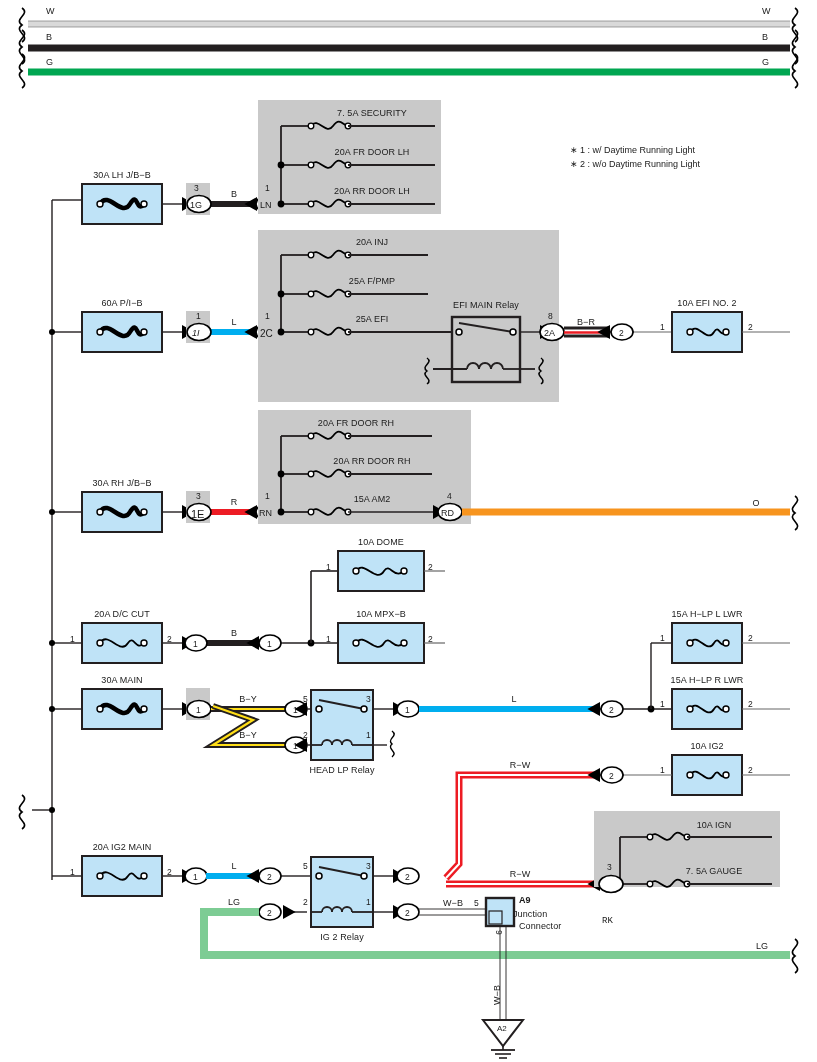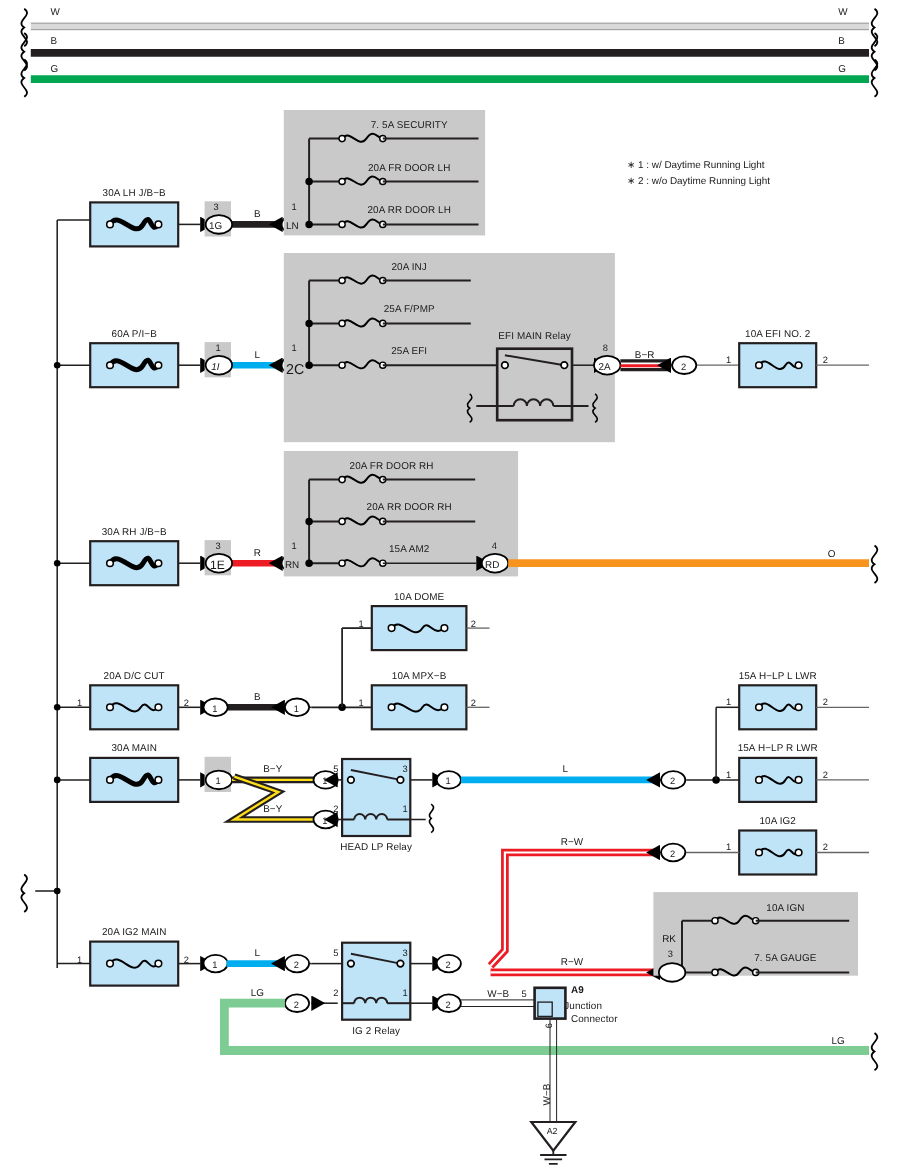--- a/index.html
+++ b/index.html
@@ -442,33 +442,33 @@
   <span class="lbl c" style="left:714px;top:820px;">10A IGN</span>
   <span class="lbl c" style="left:714px;top:866px;">7. 5A GAUGE</span>
 
   <span class="pin" style="left:190px;top:200px;font-size:9px;">1G</span>
   <span class="pin" style="left:194px;top:183px;">3</span>
   <span class="pin" style="left:260px;top:200px;font-size:9px;">LN</span>
   <span class="pin" style="left:265px;top:183px;">1</span>
 
   <span class="pin" style="left:192px;top:328px;font-size:9px;font-style:italic;">1I</span>
   <span class="pin" style="left:196px;top:311px;">1</span>
-  <span class="pin" style="left:260px;top:328px;font-size:13px;">2C</span>
+  <span class="pin" style="left:260px;top:328px;font-size:10px;">2C</span>
   <span class="pin" style="left:265px;top:311px;">1</span>
   <span class="pin" style="left:544px;top:328px;font-size:9px;">2A</span>
   <span class="pin" style="left:548px;top:311px;">8</span>
 
   <span class="pin" style="left:191px;top:508px;font-size:11px;">1E</span>
   <span class="pin" style="left:196px;top:491px;">3</span>
   <span class="pin" style="left:259px;top:508px;font-size:9px;">RN</span>
   <span class="pin" style="left:265px;top:491px;">1</span>
   <span class="pin" style="left:441px;top:508px;font-size:9px;">RD</span>
   <span class="pin" style="left:447px;top:491px;">4</span>
 
-  <span class="pin" style="left:602px;top:848px;font-size:9px;">RK</span>
+  <span class="pin" style="left:602px;top:916px;font-size:9px;font-family:Liberation Mono, monospace;">RK</span>
   <span class="pin" style="left:607px;top:862px;">3</span>
 
   <span class="pin" style="left:193px;top:639px;">1</span>
   <span class="pin" style="left:267px;top:639px;">1</span>
   <span class="pin" style="left:196px;top:705px;">1</span>
   <span class="pin" style="left:293px;top:705px;">1</span>
   <span class="pin" style="left:293px;top:741px;">1</span>
   <span class="pin" style="left:405px;top:705px;">1</span>
   <span class="pin" style="left:609px;top:705px;">2</span>
   <span class="pin" style="left:609px;top:771px;">2</span>

